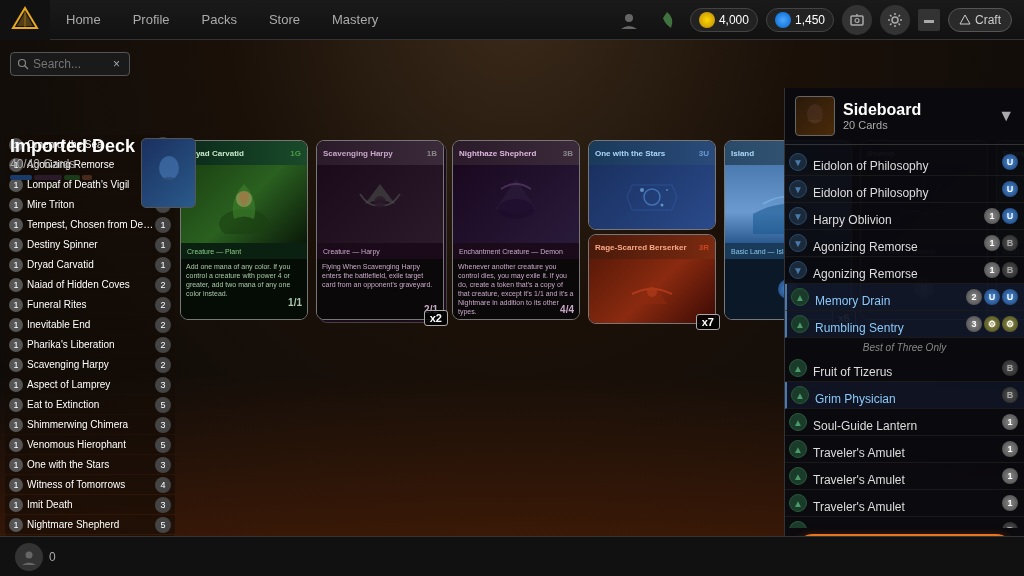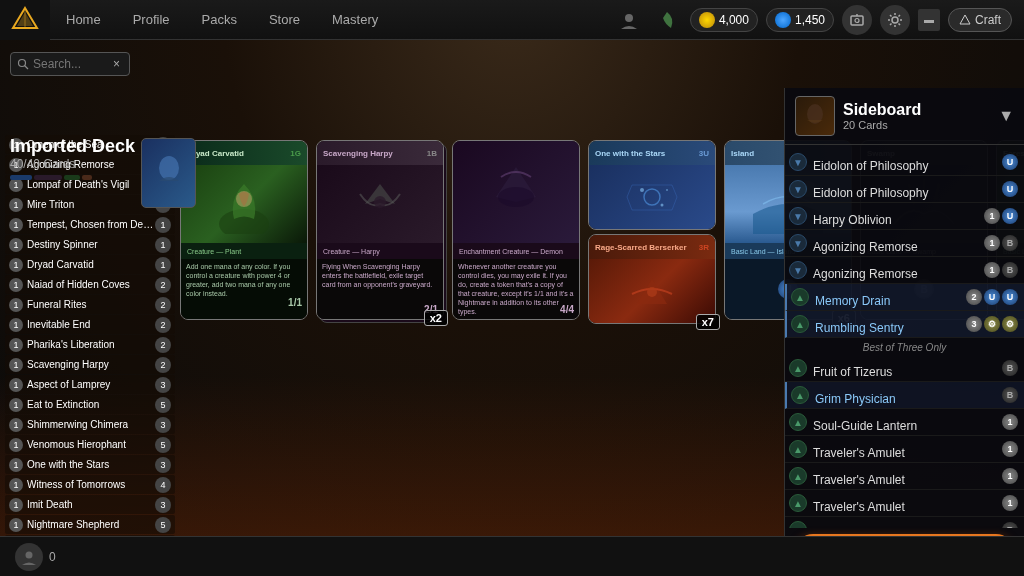--- a/index.html
+++ b/index.html
@@ -803,20 +803,24 @@
           <div class="card-pt">2/1</div>
         </div>
       </div>
     </div>
     <div class="card-count-badge">x2</div>
   </div>
 
   <div class="card-vis">
     <div class="card-vis-inner card-black">
       <div class="card-vis-bg">
+        <div class="card-header-bar">
+          <span style="font-size:8px; font-weight:bold; color:#ddb8dd;">Nighthaze Shepherd</span>
+          <span style="margin-left:auto; font-size:8px; color:#888;">3B</span>
+        </div>
         <div class="card-art card-black">
           <div style="width:100%; height:100%; background:linear-gradient(135deg,#1a0820,#2a1a3a); display:flex; align-items:center; justify-content:center;">
             <svg width="70" height="60" viewBox="0 0 70 60">
               <path d="M35,5 L25,20 L15,35 L35,40 L55,35 L45,20Z" fill="#2a1a3a" opacity="0.8"></path>
               <path d="M20,15 Q35,5 50,15" fill="none" stroke="#5a3a6a" stroke-width="2" opacity="0.7"></path>
               <ellipse cx="35" cy="35" rx="18" ry="10" fill="#1a0a2a" opacity="0.6"></ellipse>
             </svg>
           </div>
         </div>
         <div class="card-type-bar">

